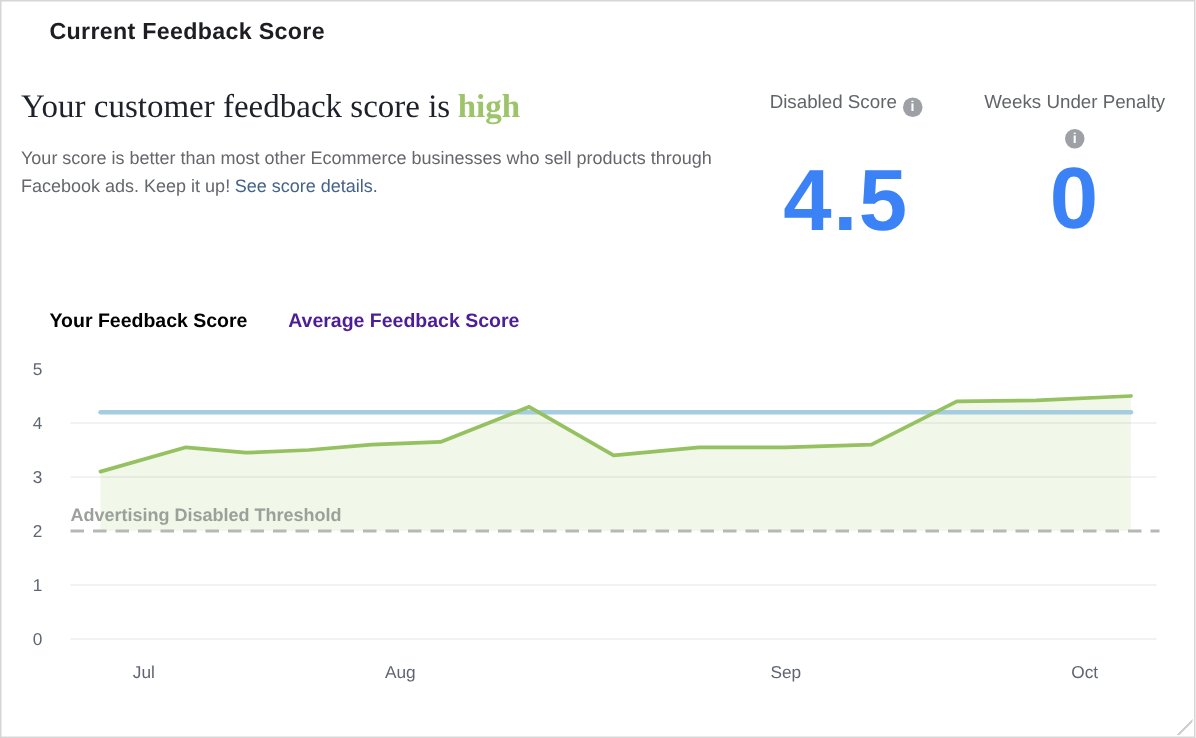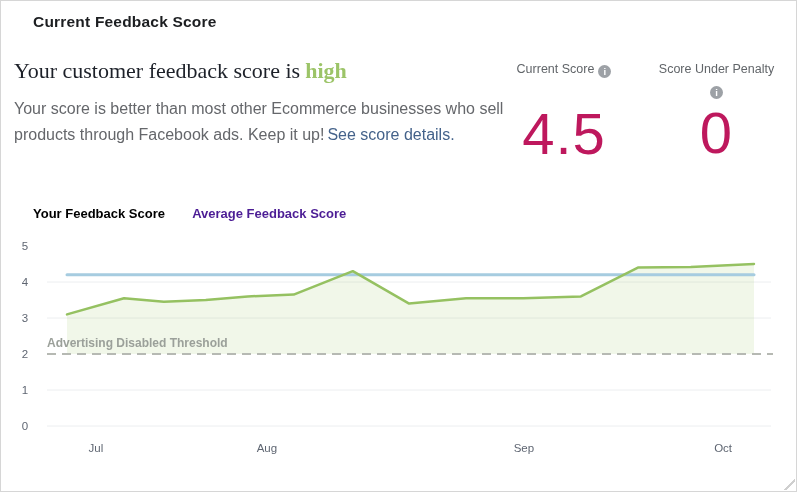--- a/index.html
+++ b/index.html
@@ -34,21 +34,21 @@
   }
   .subtitle .highlight {
     color: #9cc468;
     font-weight: 600;
     margin-left: 5px;
   }
   .description {
     position: absolute;
     left: 13px; top: 95px;
     width: 490px;
-    font-size: 16px;
+    font-size: 12px;
     line-height: 1.6;
     color: #65676b;
   }
   .description a {
     color: #44628a;
     text-decoration: none;
     margin-left: 3px;
     cursor: pointer;
   }
   .stat {
@@ -73,22 +73,22 @@
     align-items: center;
     justify-content: center;
     vertical-align: -2px;
     margin-left: 4px;
     cursor: pointer;
   }
   .icon-row { margin-top: 3px; height: 15px; }
   .icon-row .info-icon { margin-left: 0; }
   .stat-value {
     font-size: 58px;
-    font-weight: normal;
-    color: #be185d;
+    font-weight: bold;
+    color: #3b82f6;
     line-height: 1;
     letter-spacing: 1px;
   }
   .stat-current .stat-value { margin-top: 27px; }
   .stat-weeks   .stat-value { margin-top: 9px; }
   .legend {
     position: absolute;
     left: 20px; top: 205px;
     font-size: 13px;
     font-weight: bold;
@@ -119,28 +119,28 @@
   <div class="subtitle">
     <span>Your customer feedback score is</span><span class="highlight">high</span>
   </div>
 
   <div class="description">
     <span>Your score is better than most other Ecommerce businesses who sell products through Facebook ads. Keep it up!</span><a href="#">See score details.</a>
   </div>
 
   <div class="stat stat-current">
     <div class="stat-label-row">
-      <span class="stat-label">Current Score</span><span class="info-icon">i</span>
+      <span class="stat-label">Disabled Score</span><span class="info-icon">i</span>
     </div>
     <div class="stat-value">4.5</div>
   </div>
 
   <div class="stat stat-weeks">
     <div class="stat-label-row">
-      <span class="stat-label">Score Under Penalty</span>
+      <span class="stat-label">Weeks Under Penalty</span>
     </div>
     <div class="icon-row">
       <span class="info-icon">i</span>
     </div>
     <div class="stat-value">0</div>
   </div>
 
   <div class="legend">
     <span class="legend-item" style="color: #000000; margin-left: 12px;">Your Feedback Score</span>
     <span class="legend-item" style="color: #4c1d95;">Average Feedback Score</span>

